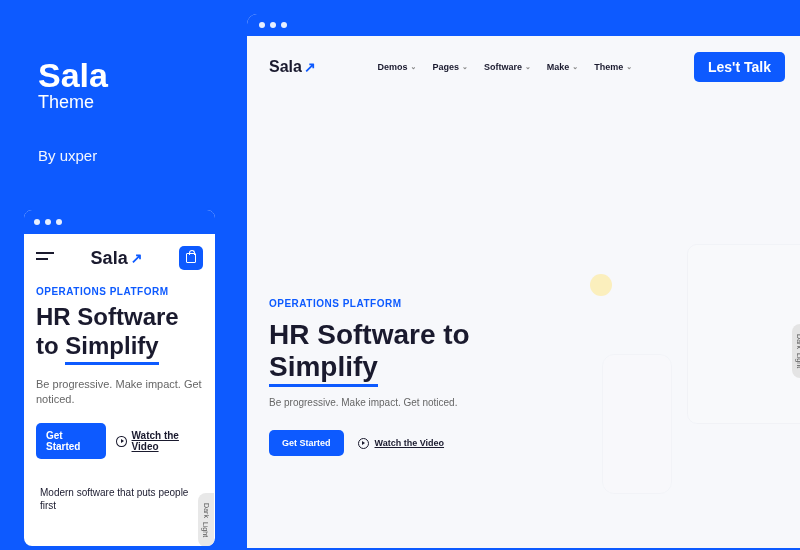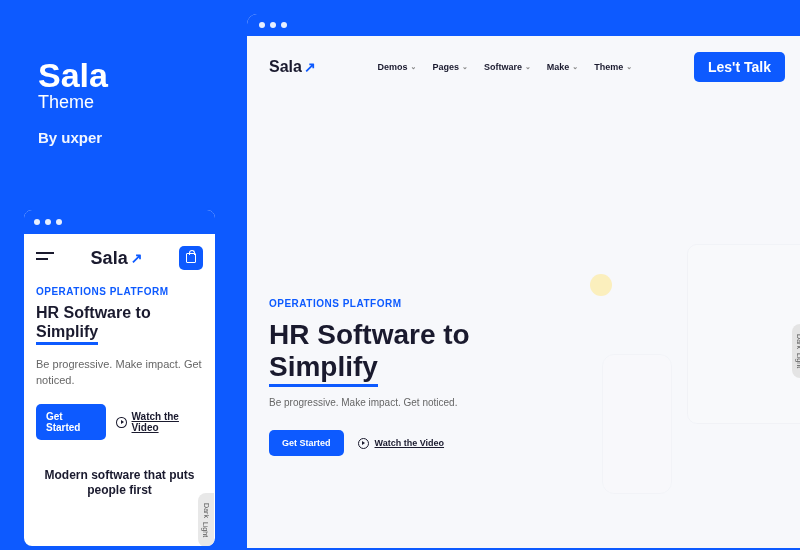--- a/index.html
+++ b/index.html
@@ -1,45 +1,45 @@
 <!DOCTYPE html>
 <html><head>
 <meta charset="utf-8">
 <style>
 *{margin:0;padding:0;box-sizing:border-box;font-family:-apple-system,BlinkMacSystemFont,'Segoe UI',sans-serif}
 body{background:#0d5aff;width:800px;height:550px;overflow:hidden;position:relative}
 .sidebar-info{position:absolute;left:38px;top:58px;color:#fff}
 .sidebar-title{font-size:34px;font-weight:700;line-height:1}
 .sidebar-sub{font-size:18px;font-weight:300;margin-top:0}
-.sidebar-by{font-size:15px;font-weight:700;margin-top:16px;opacity:.95}
+.sidebar-by{font-size:15px;font-weight:400;margin-top:34px;opacity:.95}
 .mobile-frame{position:absolute;left:22px;top:208px;width:195px;height:340px;background:#fff;border-radius:10px;border:2px solid #0d5aff;overflow:hidden}
 .mobile-bar{height:24px;background:#0d5aff;display:flex;align-items:center;padding:0 10px;gap:5px}
 .dot{width:6px;height:6px;border-radius:50%;background:#fff;opacity:.9}
 .mobile-head{display:flex;align-items:center;justify-content:space-between;padding:12px 12px 10px}
 .burger{width:18px;height:12px;position:relative}
 .burger:before,.burger:after{content:'';position:absolute;left:0;width:18px;height:2px;background:#1a1a2e}
 .burger:before{top:0}
 .burger:after{top:6px;width:12px}
 .logo-m{font-size:18px;font-weight:800;color:#1a1a2e;display:flex;align-items:center;gap:3px}
 .logo-arrow{color:#0d5aff;font-size:14px}
 .bag-btn{width:24px;height:24px;background:#0d5aff;border-radius:5px;display:flex;align-items:center;justify-content:center}
 .bag-ic{width:10px;height:10px;border:1.5px solid #fff;border-radius:1px;position:relative}
 .bag-ic:before{content:'';position:absolute;top:-4px;left:2px;width:4px;height:4px;border:1.5px solid #fff;border-bottom:none;border-radius:3px 3px 0 0}
 .mobile-body{padding:0 12px}
 .eyebrow-m{color:#0d5aff;font-size:10px;font-weight:700;letter-spacing:.5px;margin-top:6px}
-.heading-m{font-size:16px;font-weight:800;color:#1a1a2e;line-height:1.2;margin-top:6px}
+.heading-m{font-size:24px;font-weight:800;color:#1a1a2e;line-height:1.2;margin-top:6px}
 .underline{display:inline-block;border-bottom:3px solid #0d5aff;padding-bottom:1px}
 .tag-m{font-size:11px;color:#666;margin-top:12px;line-height:1.4}
 .row-m{display:flex;align-items:center;gap:10px;margin-top:16px}
 .btn-primary-m{background:#0d5aff;color:#fff;font-size:10px;font-weight:600;padding:7px 10px;border-radius:5px}
 .video-link-m{display:flex;align-items:center;gap:5px;font-size:10px;font-weight:600;color:#1a1a2e}
 .video-link-m span{text-decoration:underline}
 .play-ic{width:11px;height:11px;border:1.5px solid #1a1a2e;border-radius:50%;position:relative}
 .play-ic:before{content:'';position:absolute;left:3.5px;top:2.5px;border-left:3.5px solid #1a1a2e;border-top:2.5px solid transparent;border-bottom:2.5px solid transparent}
-.modern-m{font-size:12px;font-weight:700;color:#1a1a2e;text-align:center;margin-top:28px;line-height:1.25;padding:0 4px}
+.modern-m{font-size:10px;font-weight:400;color:#1a1a2e;text-align:left;margin-top:28px;line-height:1.25;padding:0 4px}
 .toggle-m{position:absolute;right:1px;top:283px;width:16px;height:54px;background:#e8e8e8;border-radius:8px 0 0 8px;display:flex;flex-direction:column;align-items:center;justify-content:center;font-size:7px;color:#555}
 .toggle-m div{transform:rotate(90deg);white-space:nowrap;padding:6px 0}
 .desktop-frame{position:absolute;left:247px;top:14px;width:560px;height:534px;background:#f7f8fb;border-radius:10px 0 0 0;overflow:hidden}
 .desktop-bar{height:22px;background:#0d5aff;display:flex;align-items:center;padding:0 12px;gap:5px}
 .desktop-nav{display:flex;align-items:center;justify-content:space-between;padding:16px 22px;background:#f7f8fb}
 .logo-d{font-size:16px;font-weight:800;color:#1a1a2e;display:flex;align-items:center;gap:2px}
 .nav-menu{display:flex;gap:16px;font-size:9px;font-weight:700;color:#1a1a2e}
 .nav-item{display:flex;align-items:center;gap:3px}
 .chev{font-size:7px;color:#888}
 .talk-btn{background:#0d5aff;color:#fff;font-size:14px;font-weight:600;padding:7px 14px;border-radius:5px}

